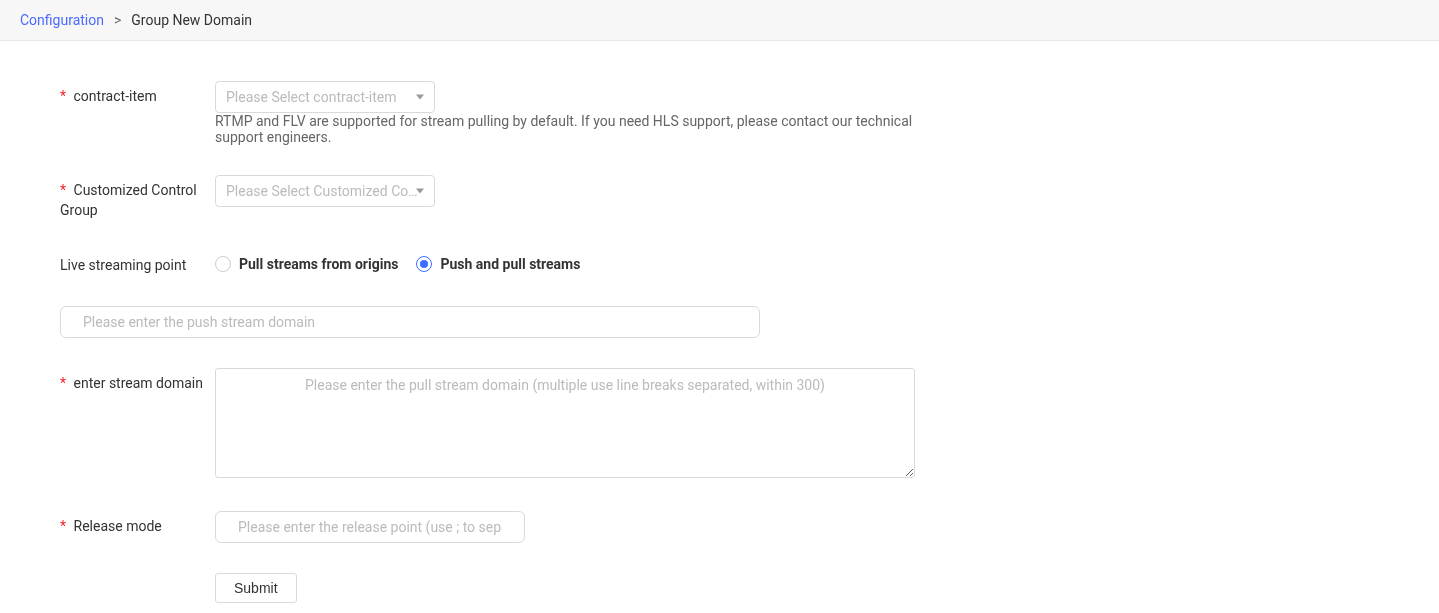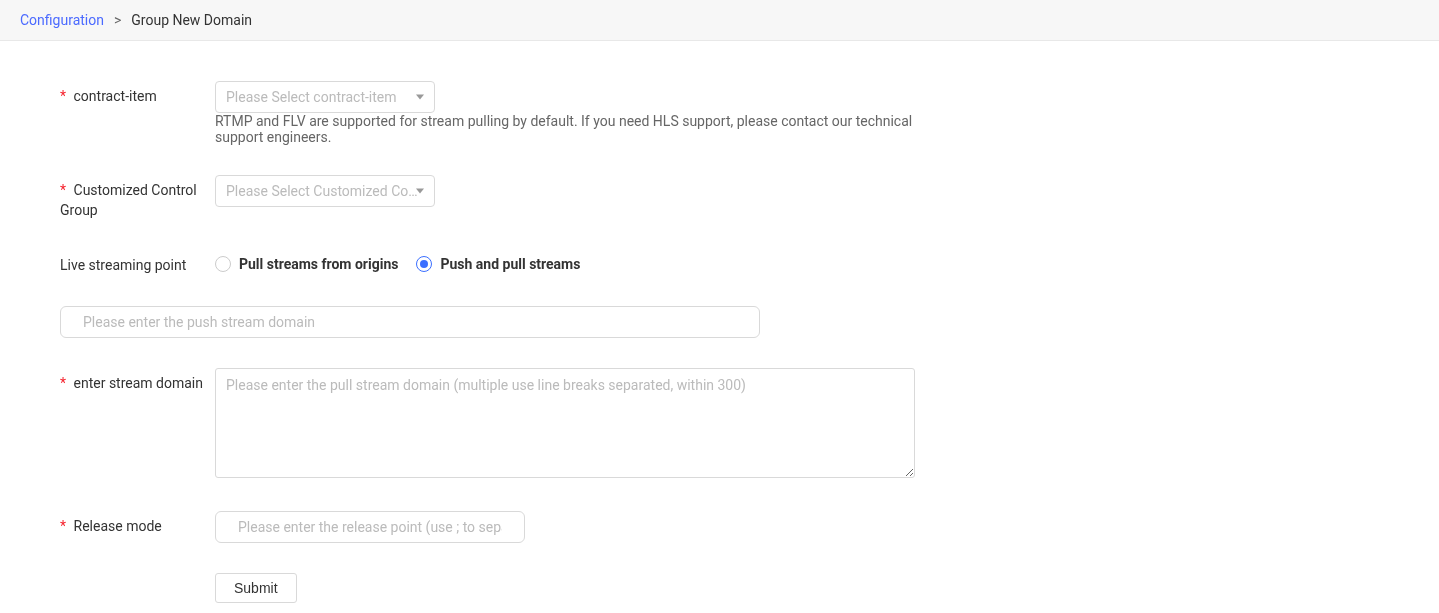--- a/index.html
+++ b/index.html
@@ -138,20 +138,21 @@
       max-width: 700px;
       border: 1px solid #d9d9d9;
       border-radius: 3px;
       padding: 8px 10px;
       font-size: 14px;
       font-family: inherit;
       color: #333;
       resize: both;
       height: 110px;
       outline: none;
+      text-align: center;
     }
     .textarea-input::placeholder {
       color: #bbb;
     }
     .small-input {
       max-width: 310px;
     }
     .submit-btn {
       border: 1px solid #d9d9d9;
       background: #fff;

